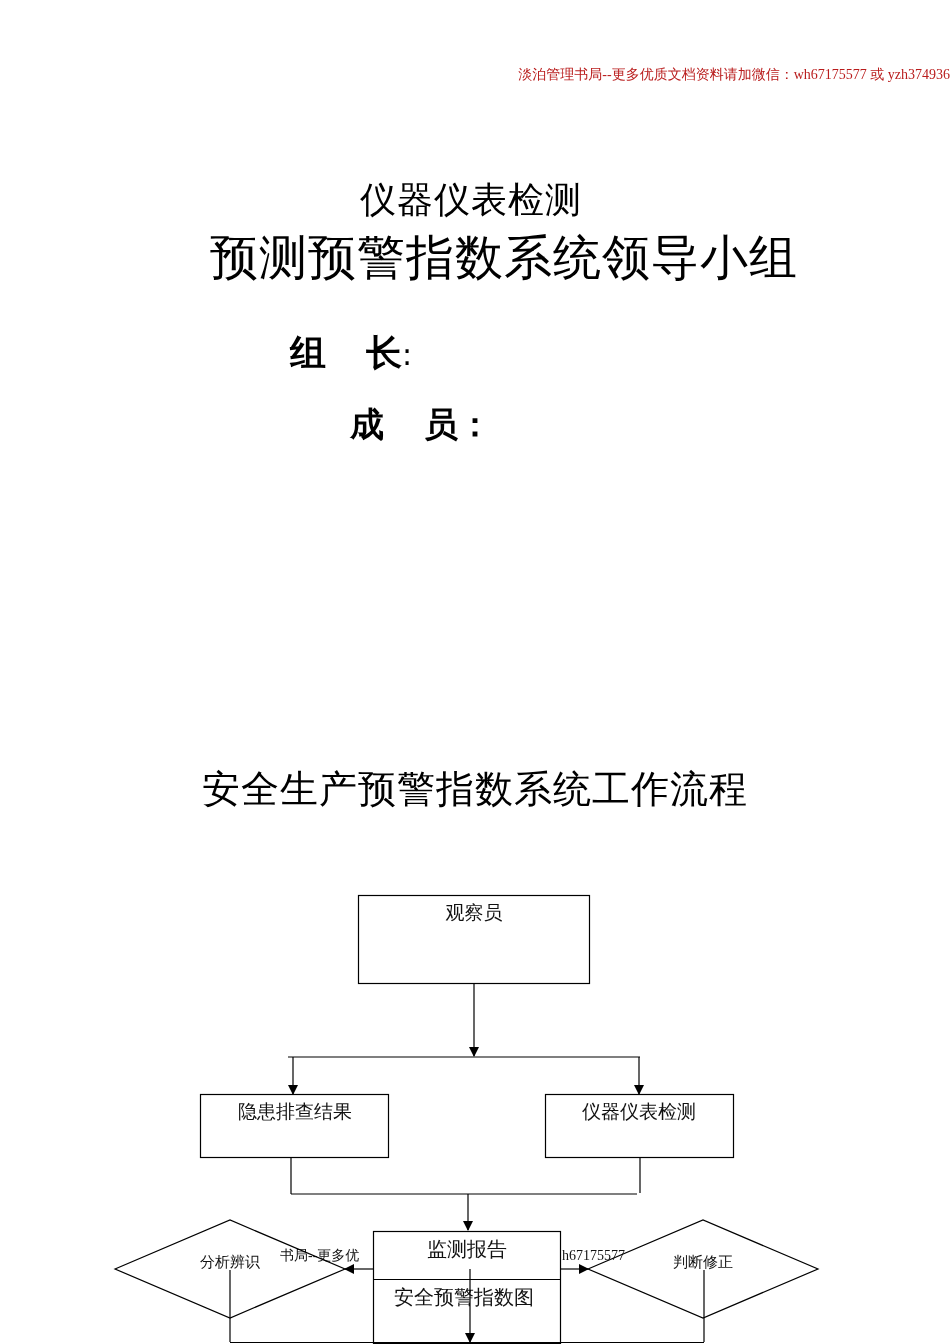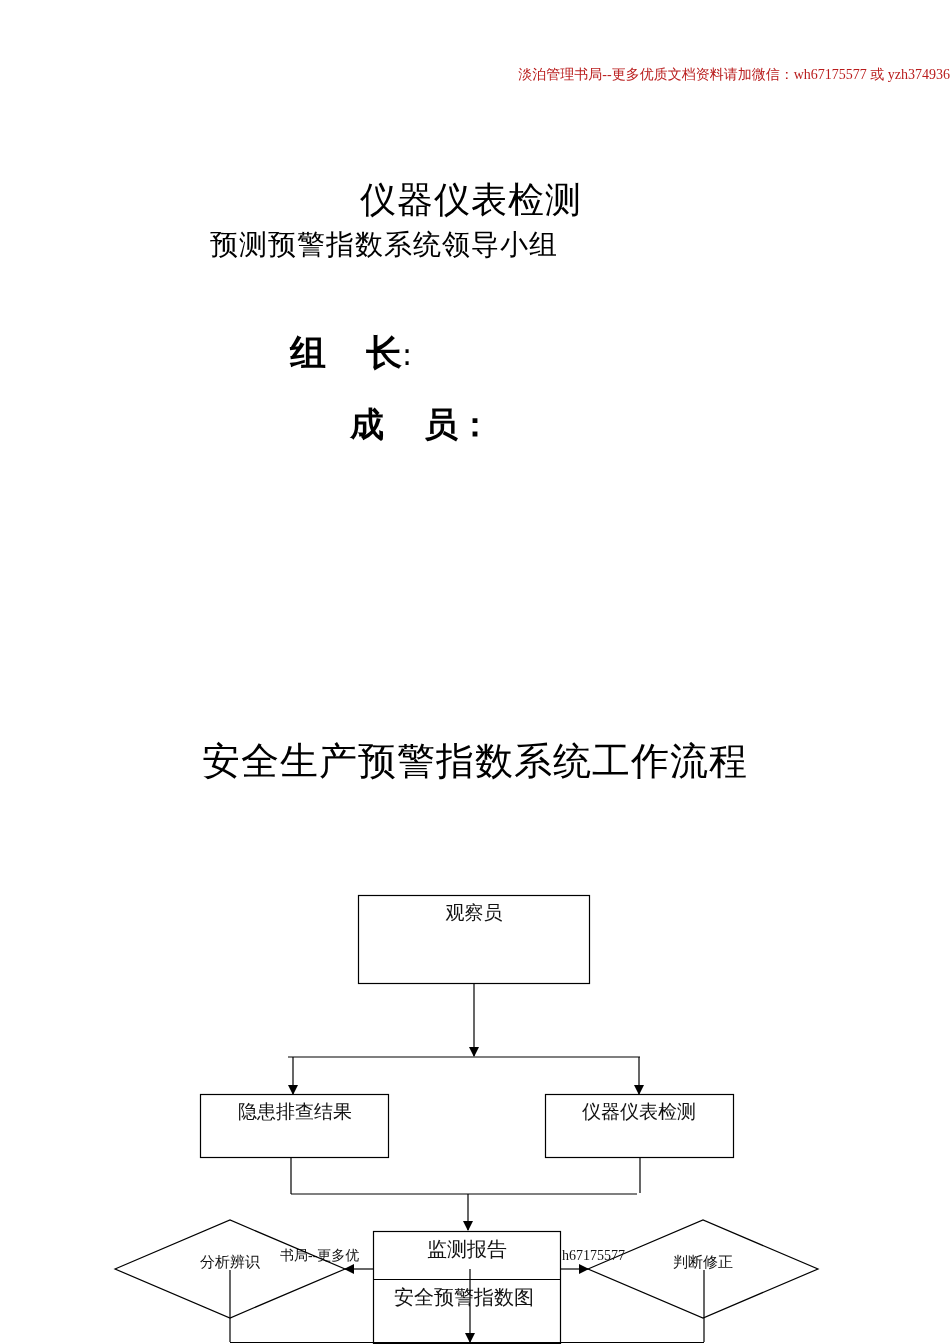--- a/index.html
+++ b/index.html
@@ -1,27 +1,27 @@
 <!DOCTYPE html>
 <html><head>
   <meta charset="utf-8">
   <style>
     * { margin: 0; padding: 0; box-sizing: border-box; }
     html, body { width: 950px; height: 1344px; background: #ffffff; overflow: hidden; }
     body { position: relative; font-family: "DejaVu Serif", "Liberation Serif", serif; color: #000; }
     .abs { position: absolute; white-space: nowrap; }
     .watermark { left: 0; width: 950px; top: 66px; text-align: right; font-size: 14px; color: #b91c1c; font-family: "Liberation Serif", "DejaVu Serif", serif; }
     .title1 { left: 360px; top: 176px; font-size: 36px; font-family: "DejaVu Sans", sans-serif; font-weight: normal; letter-spacing: 1px; }
-    .title2 { left: 210px; top: 226px; font-size: 28px; font-family: "DejaVu Sans", sans-serif; letter-spacing: 1px; }
+    .title2 { left: 210px; top: 226px; font-size: 48px; font-family: "DejaVu Sans", sans-serif; letter-spacing: 1px; }
     .leader { left: 290px; top: 329px; font-size: 36px; font-weight: bold; font-family: "DejaVu Sans", sans-serif; }
     .leader .gap { display: inline-block; width: 40px; }
     .leader .colon { font-weight: normal; font-size: 30px; }
     .members { left: 350px; top: 402px; font-size: 34px; font-weight: bold; font-family: "DejaVu Sans", sans-serif; }
     .members .gap { display: inline-block; width: 40px; }
-    .flow-title { left: 0; width: 950px; top: 736px; text-align: center; font-size: 38px; font-family: "DejaVu Sans", sans-serif; letter-spacing: 1px; }
+    .flow-title { left: 0; width: 950px; top: 764px; text-align: center; font-size: 38px; font-family: "DejaVu Sans", sans-serif; letter-spacing: 1px; }
     svg.flow { position: absolute; left: 0; top: 0; width: 950px; height: 1344px; }
     svg text { font-family: "DejaVu Sans", sans-serif; fill: #111; }
   </style>
 </head>
 <body>
 
 <div class="abs watermark">淡泊管理书局--更多优质文档资料请加微信：wh67175577 或 yzh374936</div>
 
 <div class="abs title1">仪器仪表检测</div>
 <div class="abs title2">预测预警指数系统领导小组</div>

